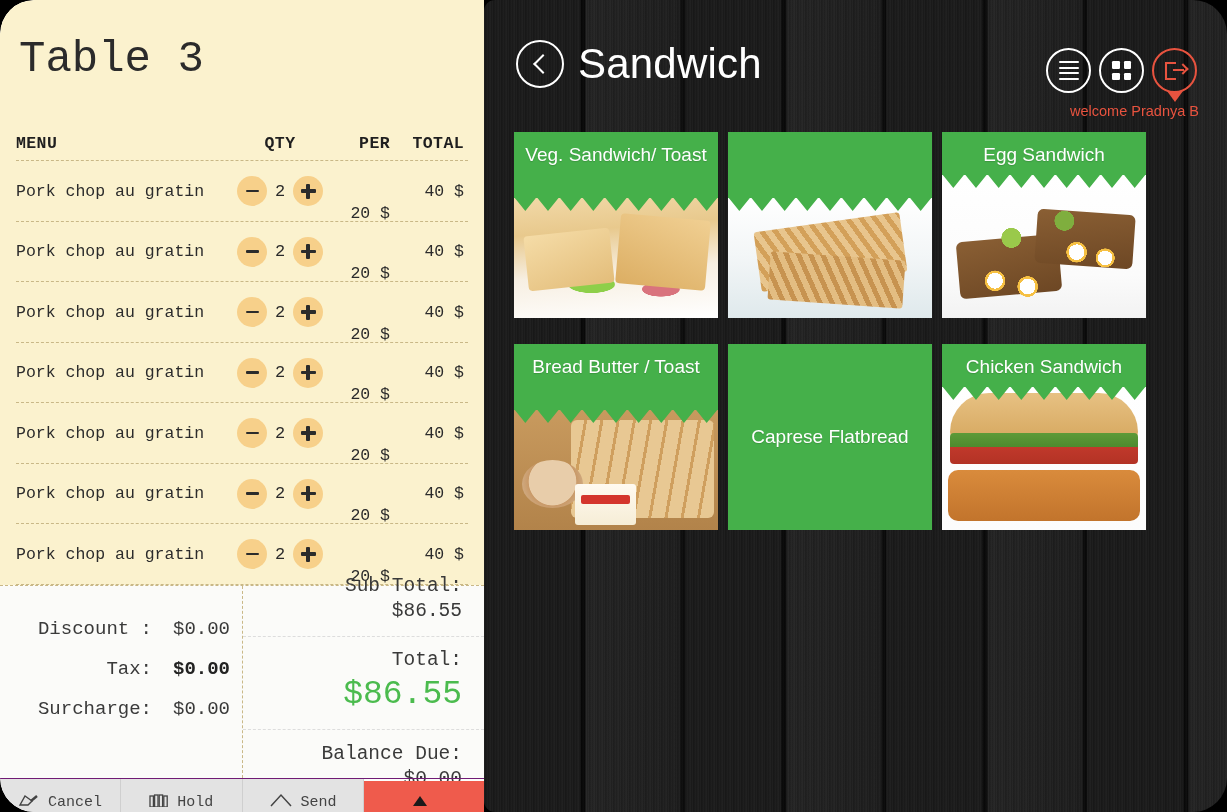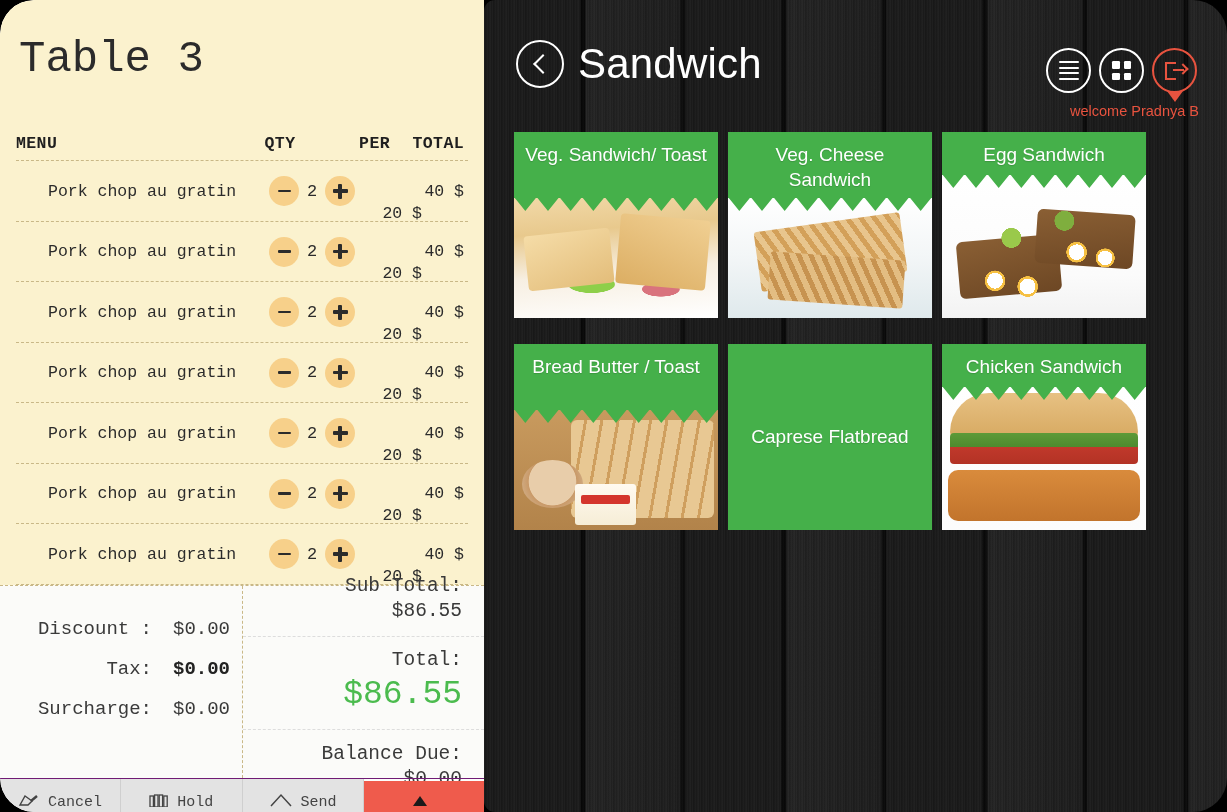--- a/index.html
+++ b/index.html
@@ -68,21 +68,21 @@
   .c-total { flex: 1;         text-align: right; padding-right: 4px; }
 
   .order-row {
     display: flex;
     align-items: center;
     height: 60.5px;
     border-bottom: 1px dashed #c9b887;
     font-size: 16.5px;
     color: #2b2b2b;
   }
-  .order-row .c-menu { font-size: 16.5px; margin-left: 32px; }
+  .order-row .c-menu { font-size: 16.5px; }
 
   .qty-cell {
     flex: 0 0 96px;
     display: flex;
     align-items: center;
     justify-content: center;
     gap: 3px;
   }
 
   .qty-btn {
@@ -676,21 +676,20 @@
           </div>
           <div class="tile-label">Veg. Sandwich/ Toast</div>
         </div>
         <div class="tile has-photo">
           <div class="tile-photo">
             <span class="ph ph-cheese"></span>
             <svg class="zigzag" viewBox="0 0 204 14" preserveAspectRatio="none">
               <polygon points="0,0 0,0 11.333333333333334,14 22.666666666666668,0 34,14 45.333333333333336,0 56.66666666666667,14 68,0 79.33333333333334,14 90.66666666666667,0 102,14 113.33333333333334,0 124.66666666666667,14 136,0 147.33333333333334,14 158.66666666666669,0 170,14 181.33333333333334,0 192.66666666666669,14 204,0  204,0" fill="#45B04A"></polygon>
             </svg>
           </div>
-          <div class="tile-label">Veg. Cheese Sandwich</div>
         </div>
         <div class="tile has-photo photo-tall">
           <div class="tile-photo">
             <span class="ph ph-egg"></span>
             <span class="egg-bits"></span>
             <svg class="zigzag" viewBox="0 0 204 14" preserveAspectRatio="none">
               <polygon points="0,0 0,0 11.333333333333334,14 22.666666666666668,0 34,14 45.333333333333336,0 56.66666666666667,14 68,0 79.33333333333334,14 90.66666666666667,0 102,14 113.33333333333334,0 124.66666666666667,14 136,0 147.33333333333334,14 158.66666666666669,0 170,14 181.33333333333334,0 192.66666666666669,14 204,0  204,0" fill="#45B04A"></polygon>
             </svg>
           </div>
           <div class="tile-label">Egg Sandwich</div>

